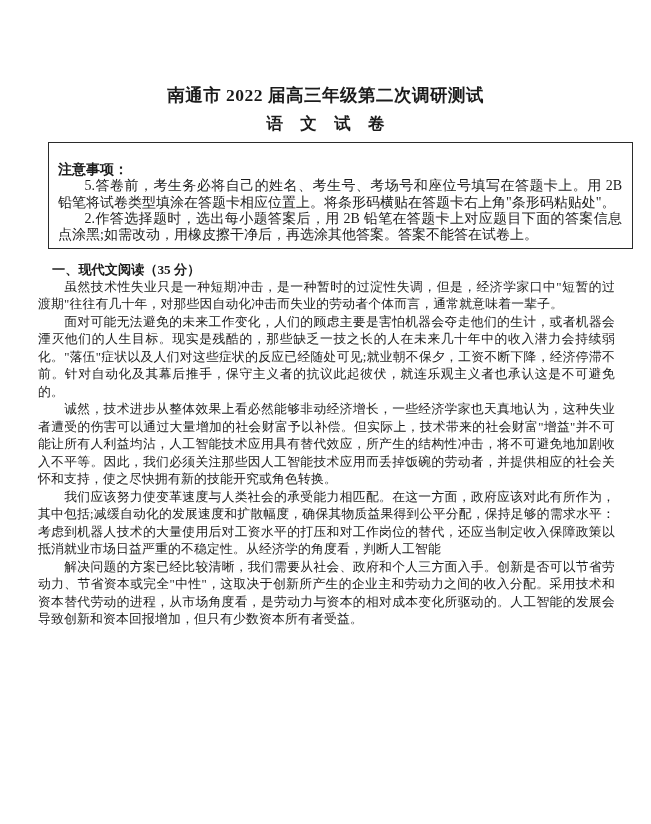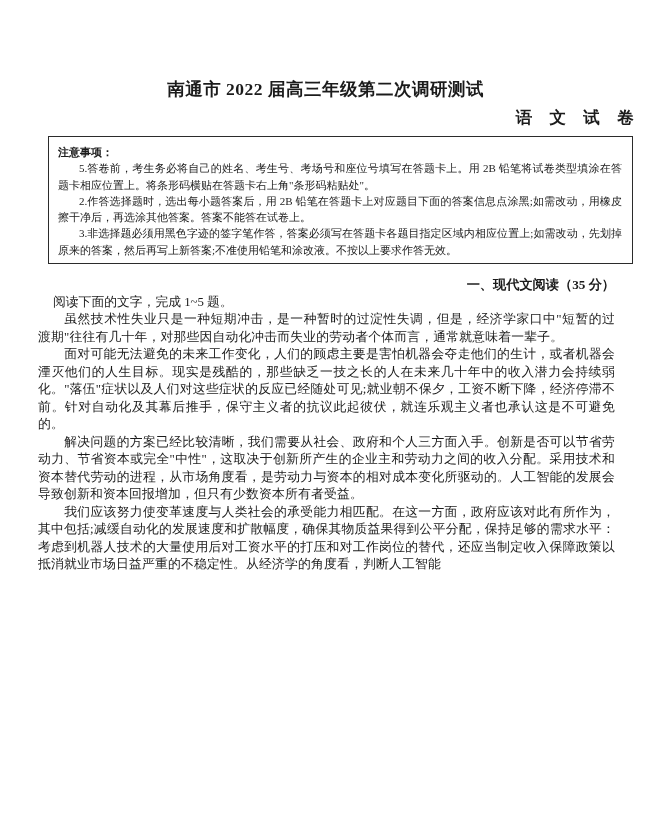--- a/index.html
+++ b/index.html
@@ -4,64 +4,64 @@
 <style>
   html, body { margin: 0; padding: 0; background: #ffffff; }
   .page {
     position: relative;
     width: 651px;
     height: 740px;
     background: #ffffff;
     color: #1b1b1b;
     font-family: "Liberation Serif", "DejaVu Serif", serif;
     overflow: hidden;
+    margin-top: 6px;
   }
   .title {
     margin: 0;
     padding-top: 78px;
     text-align: center;
     font-size: 17.5px;
     line-height: 23px;
     font-weight: 700;
     letter-spacing: 0.5px;
   }
   .subtitle {
     margin: 6px 0 0 0;
-    text-align: right;
+    text-align: center;
     font-size: 16.5px;
     line-height: 22px;
     font-weight: 700;
     letter-spacing: 1.05em;
     text-indent: 1.05em; 
   }
   .notice {
     box-sizing: border-box;
     width: 585px;
     margin: 7px 0 0 48px;
     border: 1.5px solid #2b2b2b;
-    padding: 7px 10px 5px 9px;
-    font-size: 11px;
+    padding: 19px 10px 5px 9px;
+    font-size: 14px;
     line-height: 16.3px;
   }
   .notice-heading { font-weight: 700; }
   .notice-items p {
     margin: 0;
     text-indent: 1.9em;
     text-align: justify;
   }
   .content {
     margin: 12px 36px 0 38px;
     font-size: 12.8px;
     line-height: 17.5px;
   }
   .sec-heading {
     margin: 0 0 0 14px;
     font-size: 13.2px;
     font-weight: 700;
-    text-align: right;
   }
   .sub-heading {
     margin: 18px 0 0 24px;
     font-size: 13px;
     font-weight: 700;
   }
   .instruction { margin: 0 0 0 15px; }
   .material-label { margin: 0 0 0 15px; }
   .paragraphs p {
     margin: 0;
@@ -76,28 +76,27 @@
 <div class="page">
 
   <h1 class="title">南通市 2022 届高三年级第二次调研测试</h1>
   <h2 class="subtitle">语文试卷</h2>
 
   <div class="notice">
     <div class="notice-heading">注意事项：</div>
     <div class="notice-items">
         <p>5.答卷前，考生务必将自己的姓名、考生号、考场号和座位号填写在答题卡上。用 2B 铅笔将试卷类型填涂在答题卡相应位置上。将条形码横贴在答题卡右上角"条形码粘贴处"。</p>
         <p>2.作答选择题时，选出每小题答案后，用 2B 铅笔在答题卡上对应题目下面的答案信息点涂黑;如需改动，用橡皮擦干净后，再选涂其他答案。答案不能答在试卷上。</p>
-        <p>3.非选择题必须用黑色字迹的签字笔作答，答案必须写在答题卡各题目指定区域内相应位置上;如需改动，先划掉原来的答案，然后再写上新答案;不准使用铅笔和涂改液。不按以上要求作答无效。</p>
       </div>
   </div>
 
   <div class="content">
     <div class="sec-heading">一、现代文阅读（35 分）</div>
-    <div class="instruction">阅读下面的文字，完成 1~5 题。</div>
     <div class="paragraphs">
         <p>虽然技术性失业只是一种短期冲击，是一种暂时的过淀性失调，但是，经济学家口中"短暂的过渡期"往往有几十年，对那些因自动化冲击而失业的劳动者个体而言，通常就意味着一辈子。</p>
         <p>面对可能无法避免的未来工作变化，人们的顾虑主要是害怕机器会夺走他们的生计，或者机器会湮灭他们的人生目标。现实是残酷的，那些缺乏一技之长的人在未来几十年中的收入潜力会持续弱化。"落伍"症状以及人们对这些症状的反应已经随处可见;就业朝不保夕，工资不断下降，经济停滞不前。针对自动化及其幕后推手，保守主义者的抗议此起彼伏，就连乐观主义者也承认这是不可避免的。</p>
+        <p>诚然，技术进步从整体效果上看必然能够非动经济增长，一些经济学家也天真地认为，这种失业者遭受的伤害可以通过大量增加的社会财富予以补偿。但实际上，技术带来的社会财富"增益"并不可能让所有人利益均沾，人工智能技术应用具有替代效应，所产生的结构性冲击，将不可避免地加剧收入不平等。因此，我们必须关注那些因人工智能技术应用而丢掉饭碗的劳动者，并提供相应的社会关怀和支持，使之尽快拥有新的技能开究或角色转换。</p>
+        <p>我们应该努力使变革速度与人类社会的承受能力相匹配。在这一方面，政府应该对此有所作为，其中包括;减缓自动化的发展速度和扩散幅度，确保其物质益果得到公平分配，保持足够的需求水平：考虑到机器人技术的大量使用后对工资水平的打压和对工作岗位的替代，还应当制定收入保障政策以抵消就业市场日益严重的不稳定性。从经济学的角度看，判断人工智能</p>
         <p>解决问题的方案已经比较清晰，我们需要从社会、政府和个人三方面入手。创新是否可以节省劳动力、节省资本或完全"中性"，这取决于创新所产生的企业主和劳动力之间的收入分配。采用技术和资本替代劳动的进程，从市场角度看，是劳动力与资本的相对成本变化所驱动的。人工智能的发展会导致创新和资本回报增加，但只有少数资本所有者受益。</p>
-        <p>我们应该努力使变革速度与人类社会的承受能力相匹配。在这一方面，政府应该对此有所作为，其中包括;减缓自动化的发展速度和扩散幅度，确保其物质益果得到公平分配，保持足够的需求水平：考虑到机器人技术的大量使用后对工资水平的打压和对工作岗位的替代，还应当制定收入保障政策以抵消就业市场日益严重的不稳定性。从经济学的角度看，判断人工智能</p>
       </div>
   </div>
 
 </div>
 
 </body></html>

